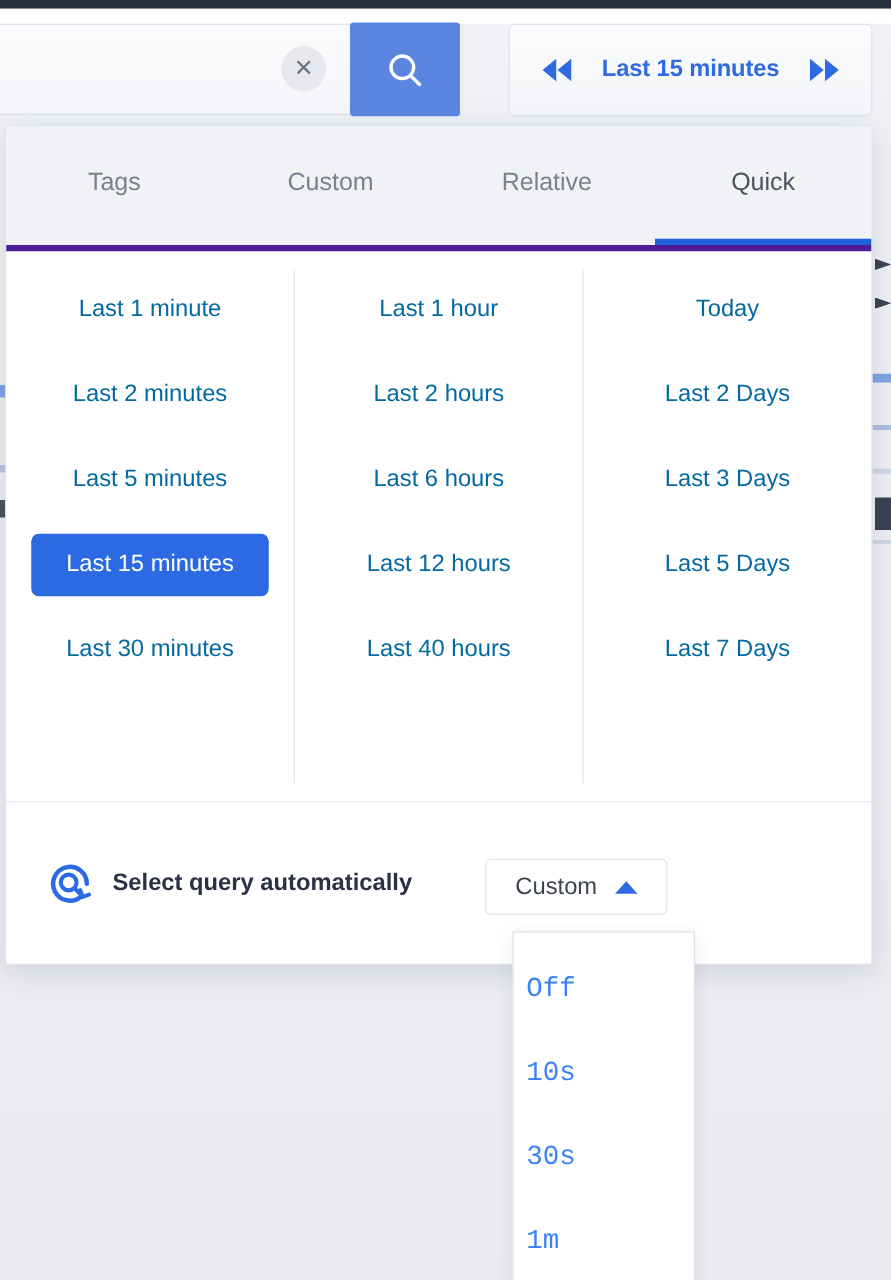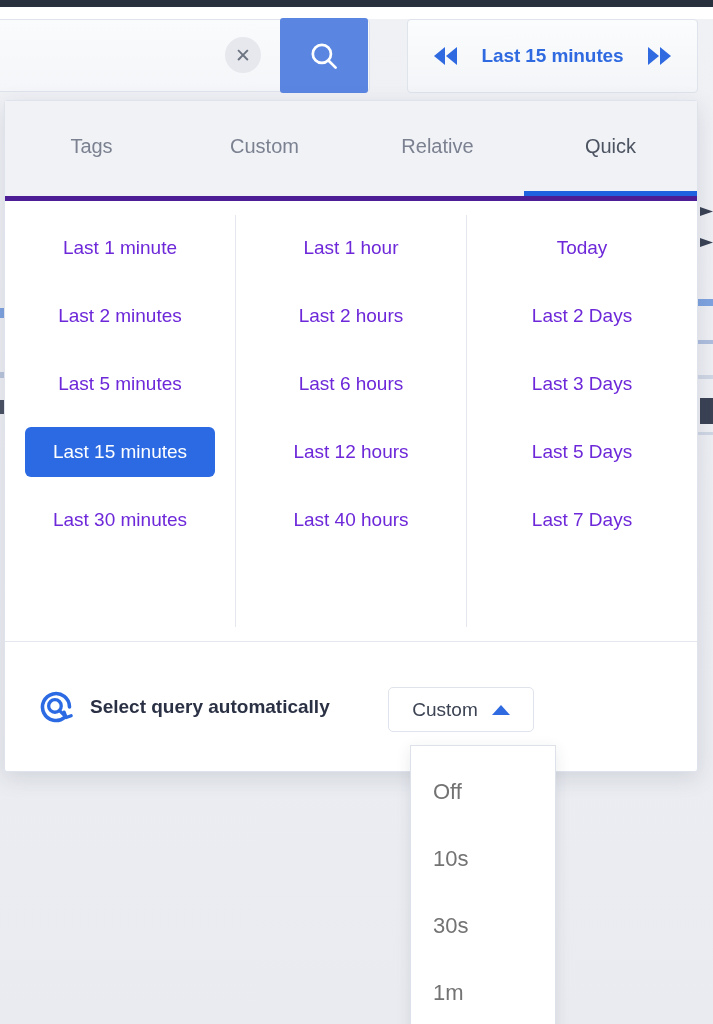--- a/index.html
+++ b/index.html
@@ -169,21 +169,21 @@
     display: flex;
     flex-direction: column;
     align-items: center;
     justify-content: flex-start;
     padding-top: 18px;
     gap: 38px;
   }
   .quick-col.divided { border-right: 1px solid #e4e7ee; }
   .quick-item {
     font-size: 19px;
-    color: #6d28d9;
+    color: #0369a1;
     cursor: pointer;
     padding: 4px 10px;
     border-radius: 5px;
     white-space: nowrap;
     background: transparent;
     border: none;
     font-family: "Liberation Sans", sans-serif;
   }
   .quick-item.selected {
     background: #2b6ae3;
@@ -242,25 +242,25 @@
     background: #ffffff;
     border: 1px solid #dde1ea;
     box-shadow: 0 4px 14px rgba(40,48,70,0.10);
     padding-top: 12px;
     z-index: 20;
   }
   .interval-option {
     height: 67px;
     display: flex;
     align-items: center;
-    padding-left: 22px;
+    padding-left: 10px;
     font-size: 22px;
-    color: #737373;
-    cursor: pointer;
-    font-family: Liberation Sans, sans-serif;
+    color: #3b82f6;
+    cursor: pointer;
+    font-family: Liberation Mono, monospace;
   }
 </style>
 </head>
 <body>
 
 <div id="app-background"></div>
 <div id="titlebar"></div>
 <div id="toolbar-strip"></div>
 
 <div class="bg-sliver" style="left:700px; top:207px; width:13px; height:9px; background:#3a4254; clip-path:polygon(0 0,100% 50%,0 100%);"></div>

